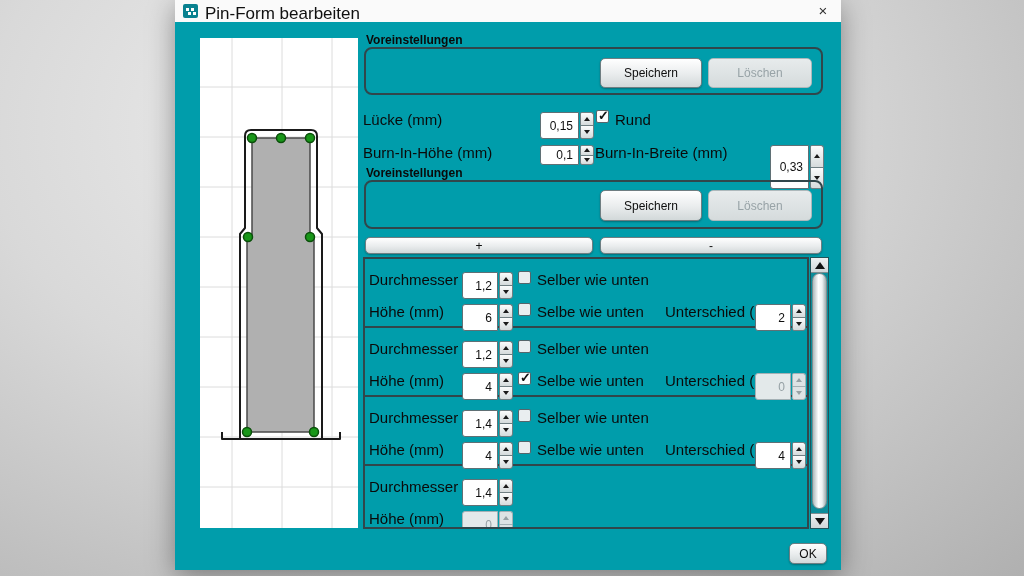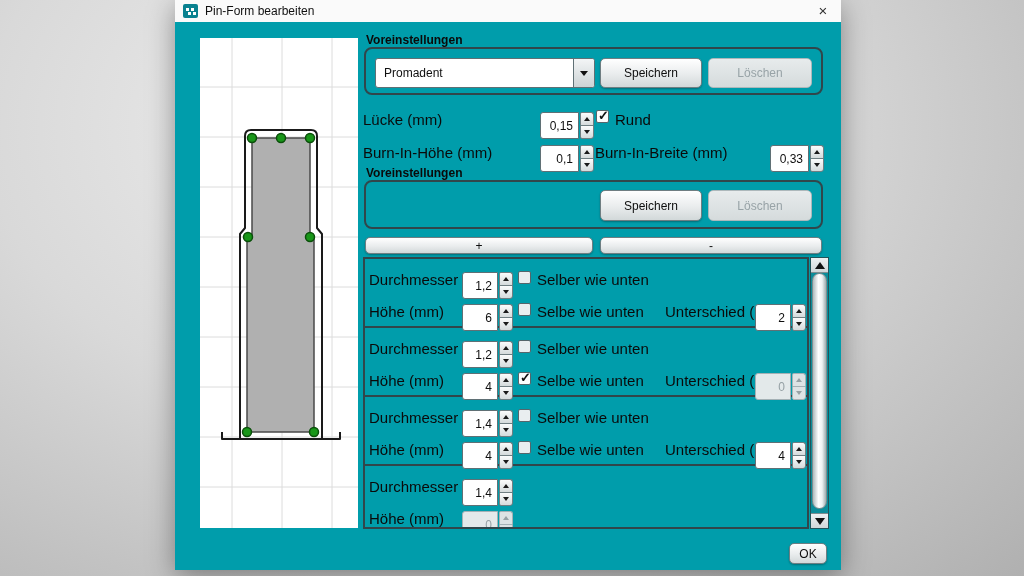--- a/index.html
+++ b/index.html
@@ -6,21 +6,21 @@
   .stage{position:relative;width:1024px;height:576px;overflow:hidden;
     background:radial-gradient(ellipse at 38% 22%, #efefef 0%, #d9d9d9 45%, #b0b0b0 100%);
     font-family:"Liberation Sans",sans-serif;}
   .dialog{position:absolute;left:175px;top:0;width:666px;height:570px;
     box-shadow:0 6px 26px rgba(0,0,0,.38);}
   .titlebar{position:absolute;left:0;top:0;width:666px;height:22px;background:#fafafa;
     border-bottom:1px solid #e3e3e3;}
   .app-icon{position:absolute;left:8px;top:4px;width:15px;height:14px;background:#0a8290;border-radius:2px;}
   .app-icon::after{content:"";position:absolute;left:3px;top:4px;width:3px;height:3px;background:#fff;
     box-shadow:5px 0 0 #fff,2px 4px 0 #fff,7px 4px 0 #fff;}
-  .title{position:absolute;left:30px;top:4px;font-size:12px;color:#101010;}
+  .title{position:absolute;left:30px;top:4px;font-size:17px;color:#101010;}
   .close{position:absolute;right:8px;top:1px;width:20px;height:20px;text-align:center;line-height:20px;
     font-size:15px;color:#333;cursor:default;}
   .content{position:absolute;left:0;top:22px;width:666px;height:548px;background:#009dab;}
 
   .canvas{position:absolute;left:25px;top:38px;width:158px;height:490px;background:#ffffff;}
 
   .grouplabel{position:absolute;font-size:12px;font-weight:bold;color:#0a0a0a;white-space:nowrap;}
   .groupbox{position:absolute;border:2px solid #31464b;border-radius:8px;box-sizing:border-box;}
 
   .lbl{position:absolute;font-size:15px;color:#0a0a0a;white-space:nowrap;}
@@ -112,58 +112,52 @@
           <circle cx="48" cy="199" r="4.5"></circle>
           <circle cx="110" cy="199" r="4.5"></circle>
           <circle cx="47" cy="394" r="4.5"></circle>
           <circle cx="114" cy="394" r="4.5"></circle>
         </g>
       </svg>
     </div>
 
     <span class="grouplabel" style="left:191px;top:33px">Voreinstellungen</span>
     <div class="groupbox" style="left:189px;top:47px;width:459px;height:48px"></div>
-    <div class="combo" style="left:200px;top:58px;width:220px;height:30px">
-      <span class="val">Promadent</span>
-      <span class="arrow">
-          <span class="tri-down"></span>
-        </span>
-    </div>
     <div class="btn" style="left:425px;top:58px;width:102px;height:30px">Speichern</div>
     <div class="btn disabled" style="left:533px;top:58px;width:104px;height:30px">Löschen</div>
 
     <span class="lbl" style="left:188px;top:111px">Lücke (mm)</span>
     <div class="spinner" style="left:365px;top:104px;height:27px">
       <span class="field" style="width:39px">0,15</span>
       <span class="btns">
           <span class="sbtn up">
             <span class="tri-up-s"></span>
           </span>
           <span class="sbtn down">
             <span class="tri-down-s"></span>
           </span>
         </span>
     </div>
     <span class="checkbox checked" style="left:421px;top:110px"></span>
     <span class="lbl" style="left:440px;top:111px">Rund</span>
 
     <span class="lbl" style="left:188px;top:144px">Burn-In-Höhe (mm)</span>
-    <div class="spinner" style="left:365px;top:137px;height:27px">
+    <div class="spinner" style="left:365px;top:137px;height:20px">
       <span class="field" style="width:39px">0,1</span>
       <span class="btns">
           <span class="sbtn up">
             <span class="tri-up-s"></span>
           </span>
           <span class="sbtn down">
             <span class="tri-down-s"></span>
           </span>
         </span>
     </div>
     <span class="lbl" style="left:420px;top:144px">Burn-In-Breite (mm)</span>
-    <div class="spinner" style="left:595px;top:137px;height:27px">
+    <div class="spinner" style="left:595px;top:137px;height:44px">
       <span class="field" style="width:39px">0,33</span>
       <span class="btns">
           <span class="sbtn up">
             <span class="tri-up-s"></span>
           </span>
           <span class="sbtn down">
             <span class="tri-down-s"></span>
           </span>
         </span>
     </div>

